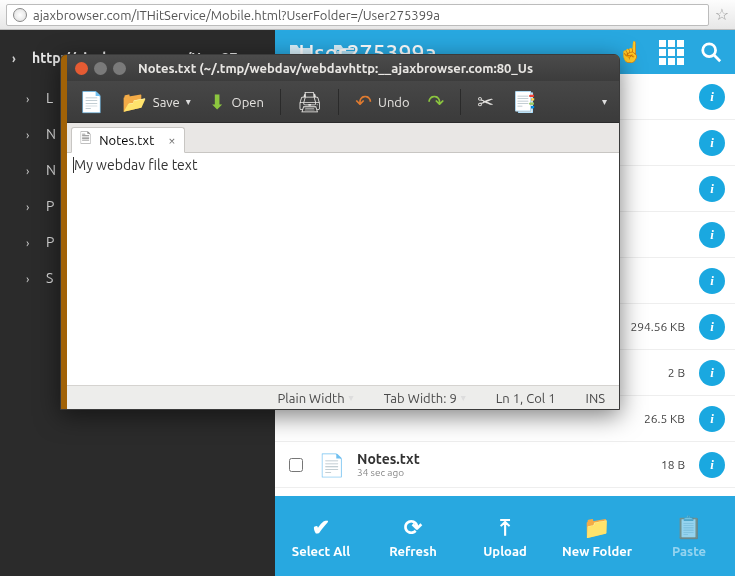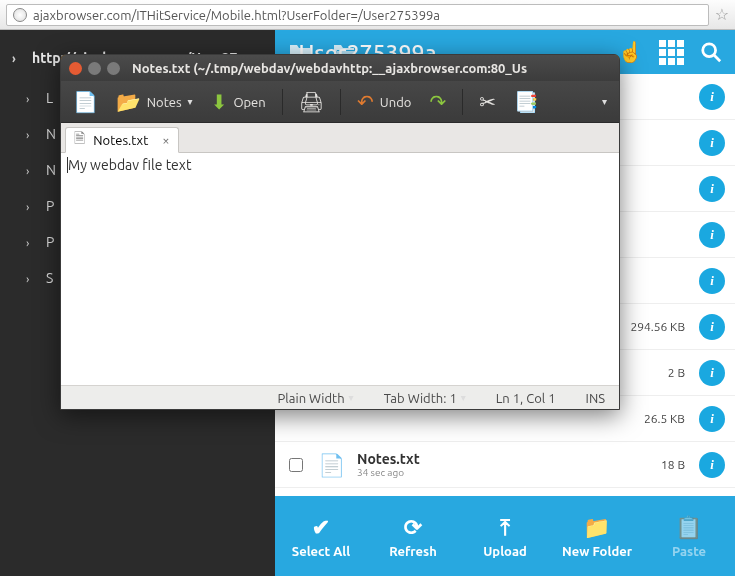--- a/index.html
+++ b/index.html
@@ -39,21 +39,21 @@
   .file-row .fsize { width: 80px; text-align: right; color: #444; font-size: 12px; }
   .file-row .info { width: 26px; height: 26px; margin-left: 14px; border-radius: 50%; background: #1aa8e0; color: #fff; display:flex; align-items:center; justify-content:center; font-weight:700; font-family: Georgia, serif; font-style: italic; }
 
   
   .bottom-bar { position: absolute; left: 275px; right: 0; bottom: 0; height: 80px; background: #28a8e0; display: flex; }
   .bottom-bar .bitem { flex: 1; display: flex; flex-direction: column; align-items: center; justify-content: center; color: #fff; font-size: 13px; font-weight: 700; gap: 4px; }
   .bottom-bar .bitem.disabled { opacity: 0.5; }
   .bicon { font-size: 22px; height: 26px; display: flex; align-items:center; }
 
   
-  .editor { position: absolute; top: 54px; left: 60px; width: 560px; height: 356px; background: #a16207; border: 1px solid #3a3a3a; border-radius: 6px 6px 0 0; box-shadow: 0 6px 24px rgba(0,0,0,.5); display: flex; flex-direction: column; overflow: hidden; }
+  .editor { position: absolute; top: 54px; left: 60px; width: 560px; height: 356px; background: #a16207; border: 1px solid #3a3a3a; border-radius: 6px 6px 0 0; box-shadow: 0 6px 24px rgba(0,0,0,.5); display: flex; flex-direction: column; overflow: hidden; padding-left: 6px; }
   .ed-title { height: 26px; background: linear-gradient(#4b4b4b,#3c3c3c); display: flex; align-items: center; padding: 0 8px; gap: 6px; color: #e8e6e3; font-size: 13px; font-weight: 700; white-space:nowrap; overflow:hidden; text-overflow:ellipsis; }
   .wbtn { width: 13px; height: 13px; border-radius: 50%; }
   .wbtn.close { background: #e55b33; }
   .wbtn.min, .wbtn.max { background: #7a7a7a; }
   .ed-toolbar { height: 42px; background: linear-gradient(#474747,#3b3b3b); display: flex; align-items: center; padding: 0 8px; gap: 10px; color: #e6e4e1; font-size: 13px; border-bottom:1px solid #2b2b2b; }
   .tb-btn { display:flex; align-items:center; gap:6px; padding: 2px 4px; }
   .tb-btn .ic { font-size: 20px; }
   .tb-drop { color:#ddd; font-size:10px; }
   .tb-sep { width:1px; height:26px; background:#2a2a2a; margin:0 2px; }
   .tb-right-drop { margin-left:auto; font-size:10px; color:#ddd; padding-right:4px; }
@@ -236,21 +236,21 @@
     <span class="wbtn min"></span>
     <span class="wbtn max"></span>
     <span style="margin-left:6px; overflow:hidden; text-overflow:ellipsis;">Notes.txt (~/.tmp/webdav/webdavhttp:__ajaxbrowser.com:80_Us</span>
   </div>
   <div class="ed-toolbar">
     <div class="tb-btn">
         <span class="ic">📄</span>
       </div>
     <div class="tb-btn">
         <span class="ic">📂</span>
-        <span>Notes</span>
+        <span>Save</span>
         <span class="tb-drop">▾</span>
       </div>
     <div class="tb-btn">
         <span class="ic" style="color:#8cc63f">⬇</span>
         <span>Open</span>
       </div>
     <span class="tb-sep"></span>
     <div class="tb-btn">
         <span class="ic">🖨</span>
       </div>
@@ -281,21 +281,21 @@
   <div class="ed-body">
     <span class="ed-caret"></span><span>My webdav file text</span>
   </div>
   <div class="ed-status">
     <span class="sp"></span>
     <span class="seg">
         <span>Plain Width</span>
         <span class="tb-drop">▾</span>
       </span>
     <span class="seg">
-        <span>Tab Width: 1</span>
+        <span>Tab Width: 9</span>
         <span class="tb-drop">▾</span>
       </span>
     <span class="seg">
         <span>Ln 1, Col 1</span>
       </span>
     <span class="seg">
         <span>INS</span>
       </span>
   </div>
 </div>

